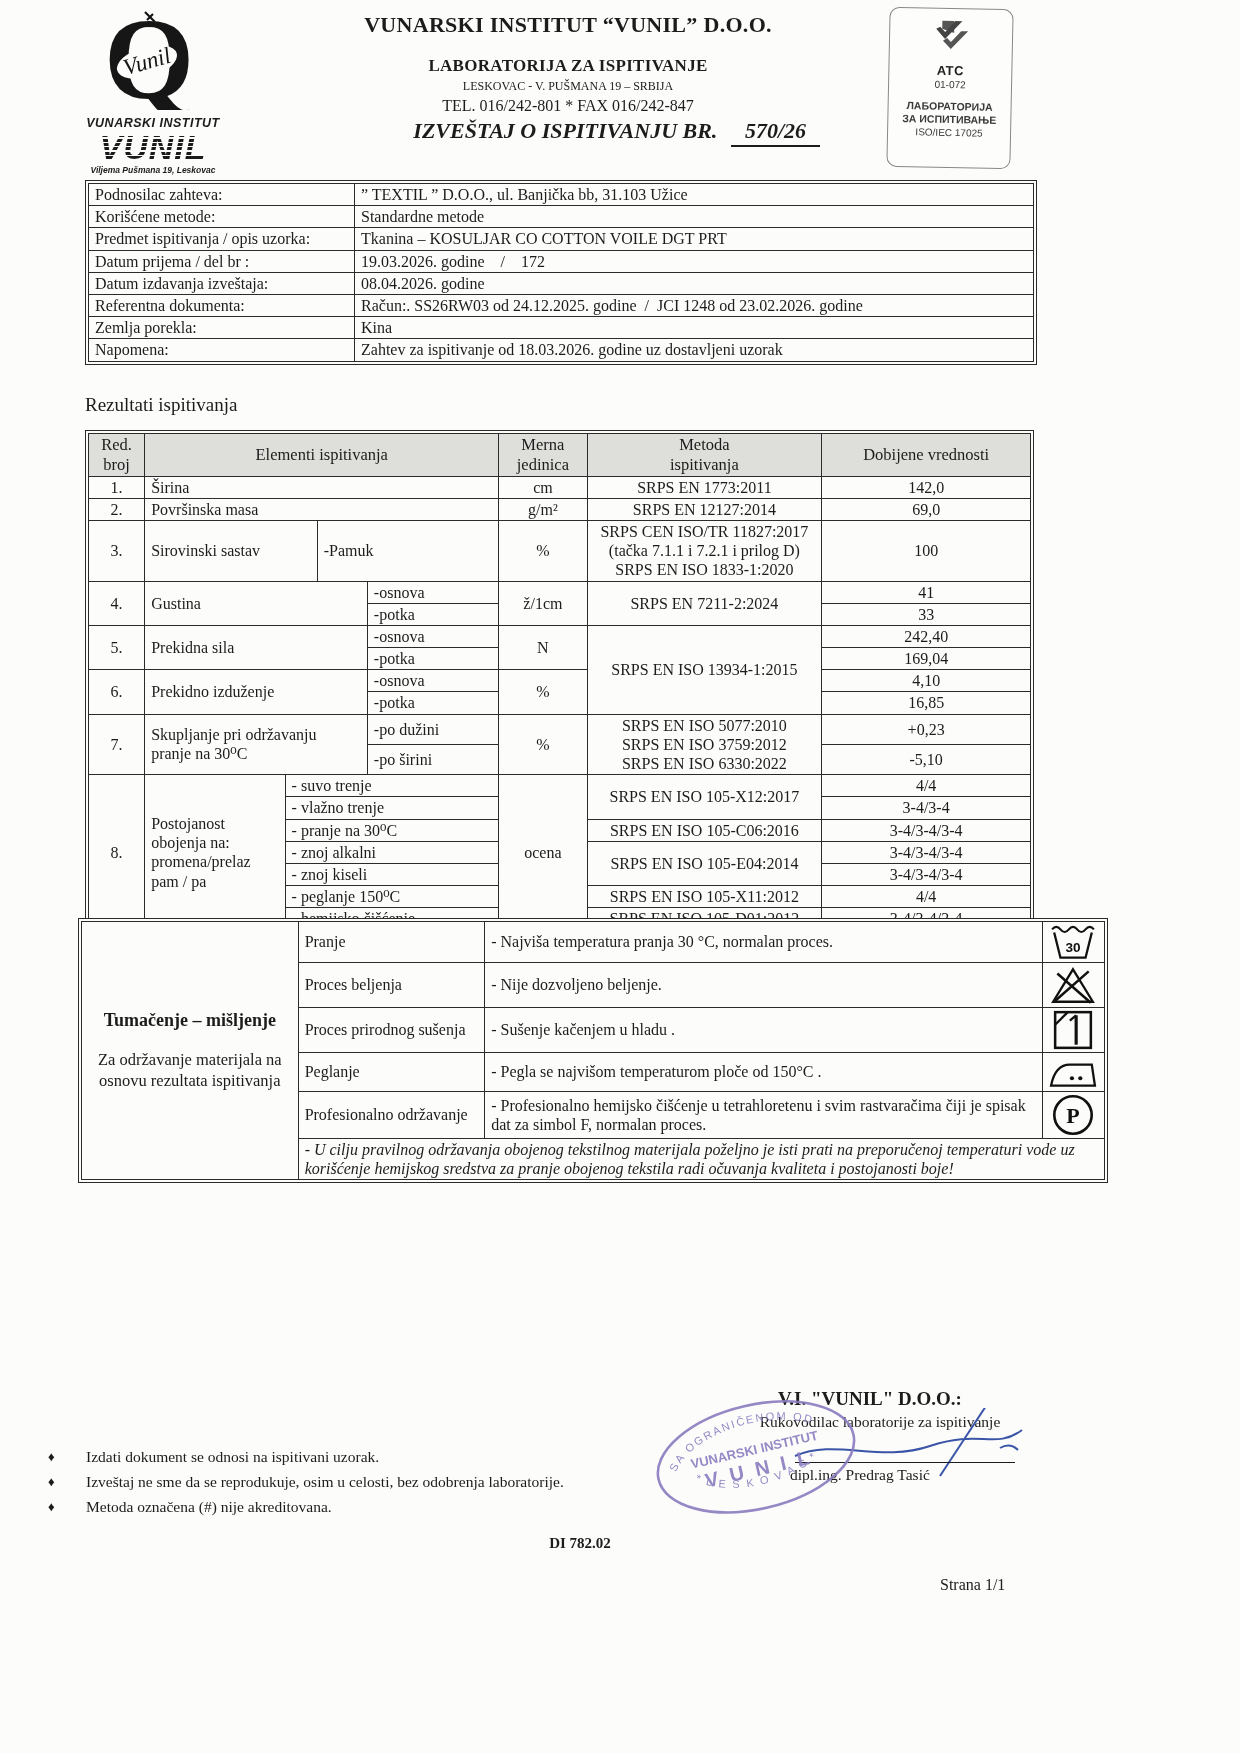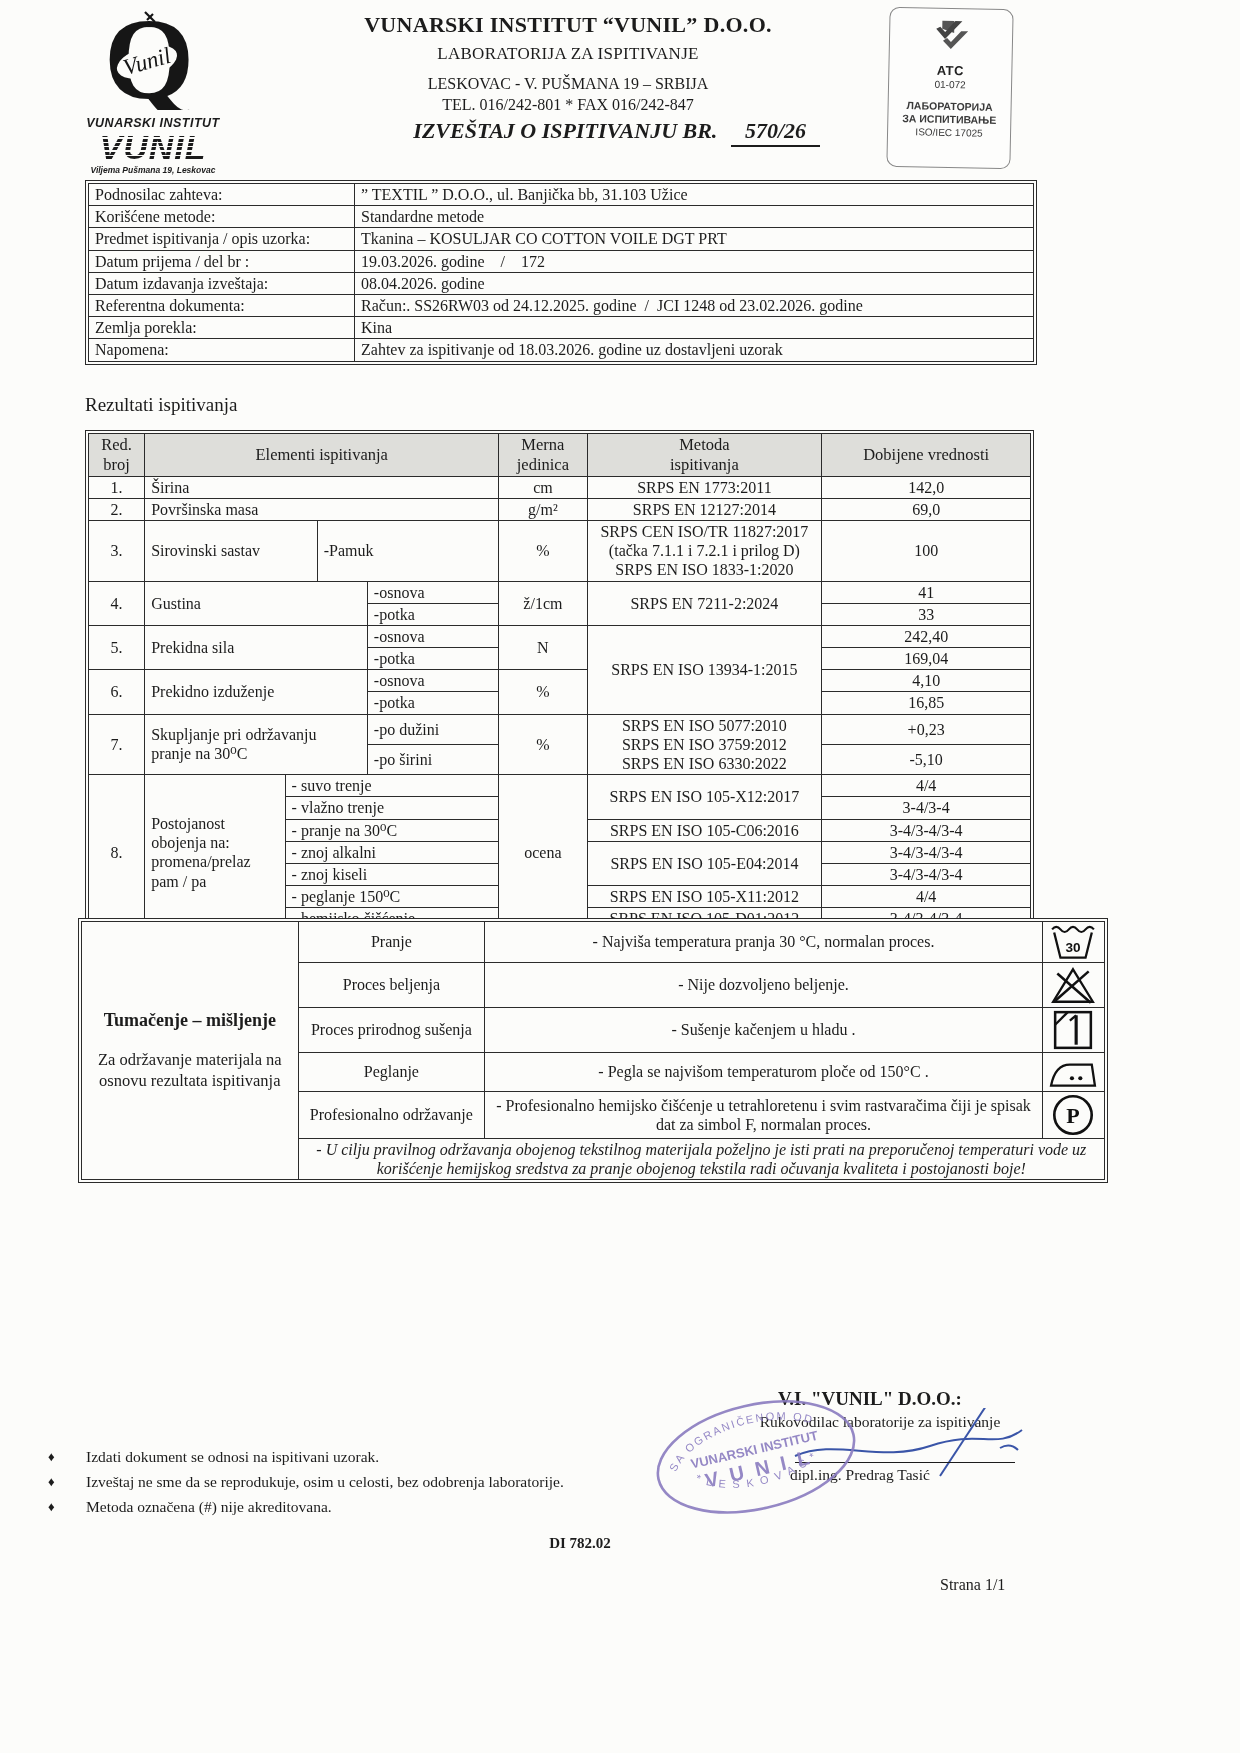--- a/index.html
+++ b/index.html
@@ -9,22 +9,22 @@
   
   .logo-block { position:absolute; left:78px; top:6px; width:150px; text-align:center; }
   .inst-label { font-family:"Liberation Sans",sans-serif; font-weight:bold; font-style:italic; font-size:12.5px; letter-spacing:.5px; margin-top:2px; }
   .wordmark-wrap { position:relative; display:inline-block; }
   .wordmark { font-family:"Liberation Sans",sans-serif; font-weight:900; font-style:italic; font-size:34px; letter-spacing:1px; color:#1b1b1b; line-height:1; }
   .wordmark-wrap::after { content:""; position:absolute; inset:0; background:repeating-linear-gradient(180deg, transparent 0 3px, #fcfcfa 3px 4.3px); }
   .logo-addr { font-family:"Liberation Sans",sans-serif; font-weight:bold; font-style:italic; font-size:8.5px; margin-top:1px; }
 
   .head-center { position:absolute; left:328px; top:12px; width:480px; text-align:center; }
   .org-name { font-size:22px; font-weight:bold; letter-spacing:.3px; }
-  .org-lab  { font-size:17px; font-weight:normal; margin-top:6px; letter-spacing:.3px;text-align:center; }
-  .org-addr { font-size:16px; margin-top:11px; }
+  .org-lab  { font-size:17px; font-weight:bold; margin-top:18px; letter-spacing:.3px;text-align:center; }
+  .org-addr { font-size:12px; margin-top:3px; }
   .org-tel  { font-size:16px; margin-top:3px; }
   .report-title { position:absolute; left:300px; top:118px; width:520px; text-align:right; font-size:22px; font-weight:bold; font-style:italic; }
   .report-no { display:inline-block; border-bottom:2.5px solid #1c1c1c; padding:0 14px 1px 14px; margin-left:8px; }
 
   .atc-badge { position:absolute; left:888px; top:8px; width:124px; height:160px; border:1.6px solid #888; border-radius:10px; background:#fdfdfc; text-align:center; padding-top:10px; transform:rotate(1.2deg); font-family:"Liberation Sans",sans-serif; }
   .atc-name { font-weight:bold; font-size:13px; margin-top:2px; letter-spacing:.5px; color:#222; }
   .atc-code { font-size:10px; margin-top:1px; color:#333; }
   .atc-cy   { font-size:10.5px; font-weight:bold; margin-top:10px; line-height:1.25; color:#3a3a3a; }
   .atc-iso  { font-size:10px; margin-top:1px; color:#3a3a3a; }
 
@@ -49,21 +49,21 @@
 
   
   .care-wrap { position:absolute; left:78px; top:918px; width:1030px; }
   .care-left { text-align:center; vertical-align:middle; }
   .care-title { font-weight:bold; font-size:18px; margin-bottom:19px; }
   .care-sub { font-size:16.5px; line-height:1.25; }
   .care-label { font-size:16.5px; }
   .care-desc { font-size:16px; }
   .care-icon-cell { text-align:center; }
   .care-note { font-style:italic; font-size:15.5px; line-height:1.3; padding:4px 8px; }
-  .care-wrap td { padding:3px 8px;text-align:center; }
+  .care-wrap td { padding:3px 8px; }
   .icon-svg { display:inline-block; vertical-align:middle; }
 
   
   .sig-company { position:absolute; left:700px; top:1388px; width:340px; text-align:center; font-size:19px; font-weight:bold; }
   .sig-role { position:absolute; left:720px; top:1413px; width:320px; text-align:center; font-size:15.5px; }
   .sig-line { position:absolute; left:795px; top:1462px; width:220px; border-top:1.6px solid #1c1c1c; }
   .sig-name { position:absolute; left:790px; top:1466px; width:230px; font-size:15.5px; }
   .sig-scribble { position:absolute; left:790px; top:1408px; }
   .stamp { position:absolute; left:648px; top:1398px; transform:rotate(-13deg); opacity:.9; }
 

